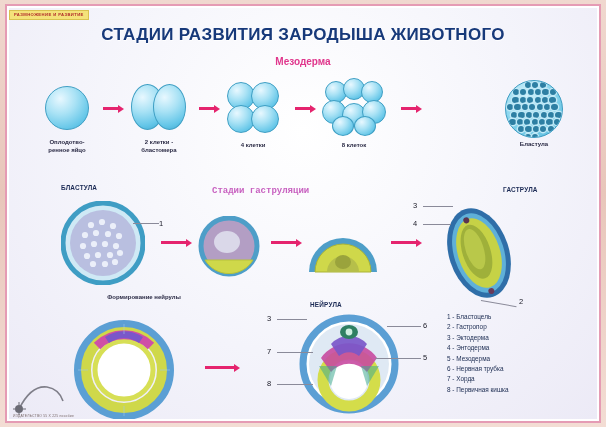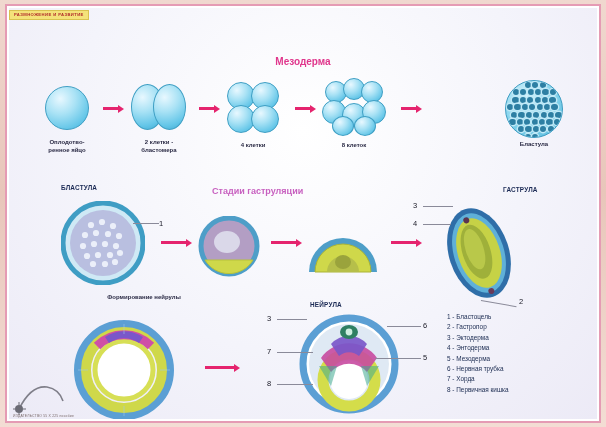--- a/index.html
+++ b/index.html
@@ -174,20 +174,21 @@
 <body>
 
 <div id="poster">
   <div class="frame-outer"></div>
   <div class="frame-pink"></div>
 
   <div class="canvas">
 
     <div class="corner-tag">РАЗМНОЖЕНИЕ И РАЗВИТИЕ</div>
 
+    <div class="main-title">СТАДИИ РАЗВИТИЯ ЗАРОДЫША ЖИВОТНОГО</div>
     <div class="sub-title">Мезодерма</div>
 
     <div class="blob" style="left:36px; top:78px; width:44px; height:44px;"></div>
     <div class="lbl" style="left:18px; top:131px; width:80px; white-space:pre-line;">Оплодотво-
 ренное яйцо</div>
 
     <div class="arrow" style="left:94px; top:99px; width:16px;"></div>
 
     <div class="blob" style="left:122px; top:76px; width:33px; height:46px;"></div>
     <div class="blob" style="left:144px; top:76px; width:33px; height:46px;"></div>
@@ -257,21 +258,21 @@
         <div class="bdot" style="left: 19.4445px; top: 45.3px; width: 6.2px; height: 6.2px;"></div>
         <div class="bdot" style="left: 26.8445px; top: 45.3px; width: 6.2px; height: 6.2px;"></div>
         <div class="bdot" style="left: 34.2445px; top: 45.3px; width: 6.2px; height: 6.2px;"></div>
         <div class="bdot" style="left: 41.6445px; top: 45.3px; width: 6.2px; height: 6.2px;"></div>
         <div class="bdot" style="left: 18.8203px; top: 52.7px; width: 6.2px; height: 6.2px;"></div>
         <div class="bdot" style="left: 26.2203px; top: 52.7px; width: 6.2px; height: 6.2px;"></div>
       </div>
     <div class="lbl" style="left:485px; top:133px; width:80px;">Бластула</div>
 
     <div class="lbl-cap" style="left:52px; top:176px;">БЛАСТУЛА</div>
-    <div class="sec-title" style="left:203px; top:178px;">Стадии гаструляции</div>
+    <div class="sec-title" style="left:203px; top:178px;font-family:Liberation Mono, monospace;">Стадии гаструляции</div>
     <div class="lbl-cap" style="left:494px; top:178px;">ГАСТРУЛА</div>
 
     <svg class="embryo" style="left:52px; top:193px;" width="84" height="84" viewBox="0 0 84 84">
       <circle cx="42" cy="42" r="40" fill="#cfe9f5" stroke="#3e9dc4" stroke-width="5"></circle>
       <circle cx="42" cy="42" r="33" fill="#b9bfe0"></circle>
       <g fill="#eef2fb" opacity="0.95">
         <circle cx="30" cy="24" r="3.1"></circle>
           <circle cx="41" cy="21" r="3.1"></circle>
           <circle cx="52" cy="25" r="3.1"></circle>
         <circle cx="24" cy="34" r="3.1"></circle>

